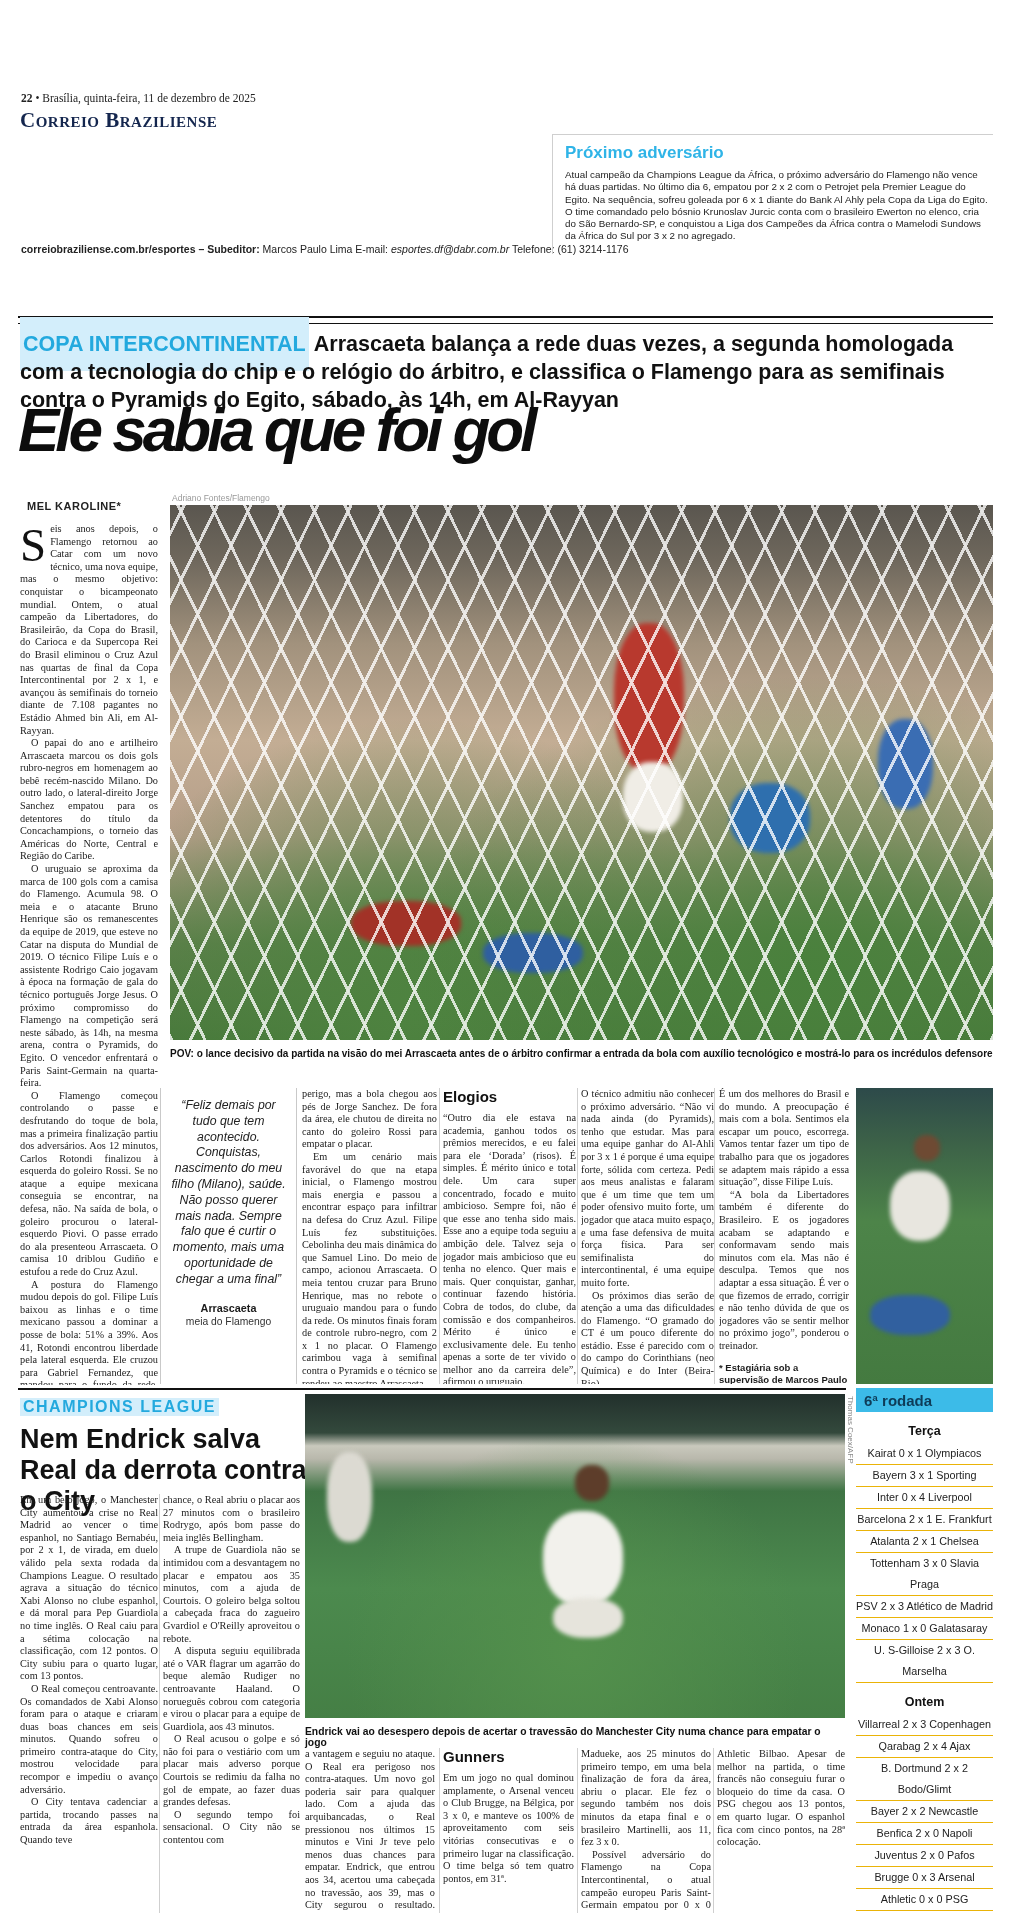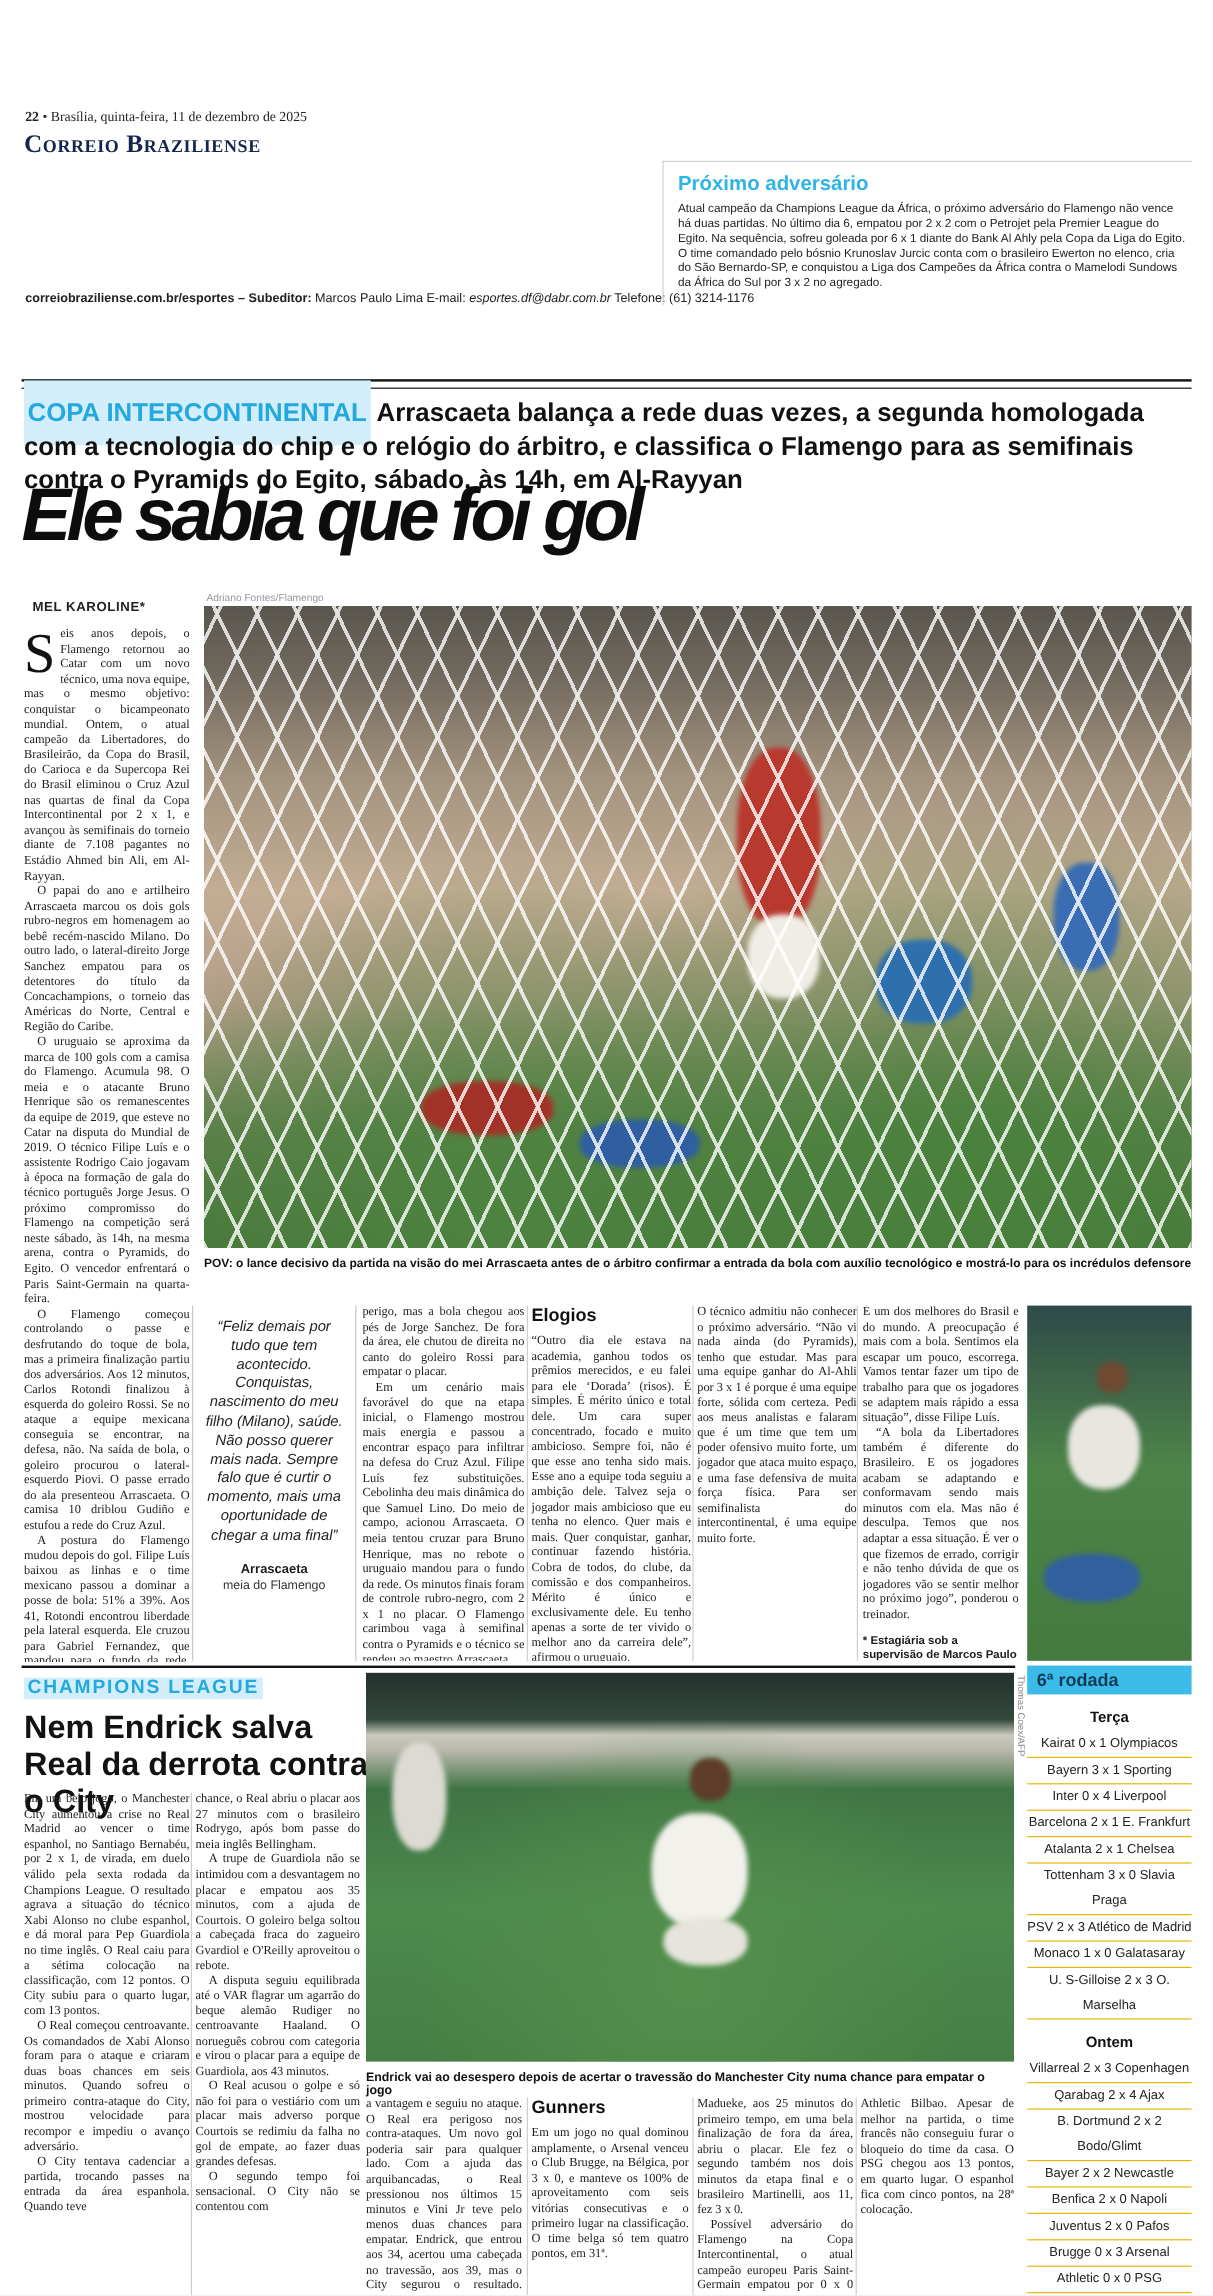--- a/index.html
+++ b/index.html
@@ -159,20 +159,21 @@
       <p>Em um cenário mais favorável do que na etapa inicial, o Flamengo mostrou mais energia e passou a encontrar espaço para infiltrar na defesa do Cruz Azul. Filipe Luís fez substituições. Cebolinha deu mais dinâmica do que Samuel Lino. Do meio de campo, acionou Arrascaeta. O meia tentou cruzar para Bruno Henrique, mas no rebote o uruguaio mandou para o fundo da rede. Os minutos finais foram de controle rubro-negro, com 2 x 1 no placar. O Flamengo carimbou vaga à semifinal contra o Pyramids e o técnico se rendeu ao maestro Arrascaeta.</p>
     </div>
   <div class="col lower colC">
     <h3 class="subhead">Elogios</h3>
     <div class="wrap">
         <p>“Outro dia ele estava na academia, ganhou todos os prêmios merecidos, e eu falei para ele ‘Dorada’ (risos). É simples. É mérito único e total dele. Um cara super concentrado, focado e muito ambicioso. Sempre foi, não é que esse ano tenha sido mais. Esse ano a equipe toda seguiu a ambição dele. Talvez seja o jogador mais ambicioso que eu tenha no elenco. Quer mais e mais. Quer conquistar, ganhar, continuar fazendo história. Cobra de todos, do clube, da comissão e dos companheiros. Mérito é único e exclusivamente dele. Eu tenho apenas a sorte de ter vivido o melhor ano da carreira dele”, afirmou o uruguaio.</p>
       </div>
   </div>
   <div class="col lower colD">
       <p>O técnico admitiu não conhecer o próximo adversário. “Não vi nada ainda (do Pyramids), tenho que estudar. Mas para uma equipe ganhar do Al-Ahli por 3 x 1 é porque é uma equipe forte, sólida com certeza. Pedi aos meus analistas e falaram que é um time que tem um poder ofensivo muito forte, um jogador que ataca muito espaço, e uma fase defensiva de muita força física. Para ser semifinalista do intercontinental, é uma equipe muito forte.</p>
+      <p>Os próximos dias serão de atenção a uma das dificuldades do Flamengo. “O gramado do CT é um pouco diferente do estádio. Esse é parecido com o do campo do Corinthians (neo Química) e do Inter (Beira-Rio).</p>
     </div>
   <div class="col lower colE">
     <div class="wrap">
         <p>É um dos melhores do Brasil e do mundo. A preocupação é mais com a bola. Sentimos ela escapar um pouco, escorrega. Vamos tentar fazer um tipo de trabalho para que os jogadores se adaptem mais rápido a essa situação”, disse Filipe Luís.</p>
         <p>“A bola da Libertadores também é diferente do Brasileiro. E os jogadores acabam se adaptando e conformavam sendo mais minutos com ela. Mas não é desculpa. Temos que nos adaptar a essa situação. É ver o que fizemos de errado, corrigir e não tenho dúvida de que os jogadores vão se sentir melhor no próximo jogo”, ponderou o treinador.</p>
       </div>
     <div class="footnote">* Estagiária sob a supervisão de Marcos Paulo Lima</div>
   </div>
 
   <div class="vline" style="left:439px;top:1088px;height:296px;"></div>

